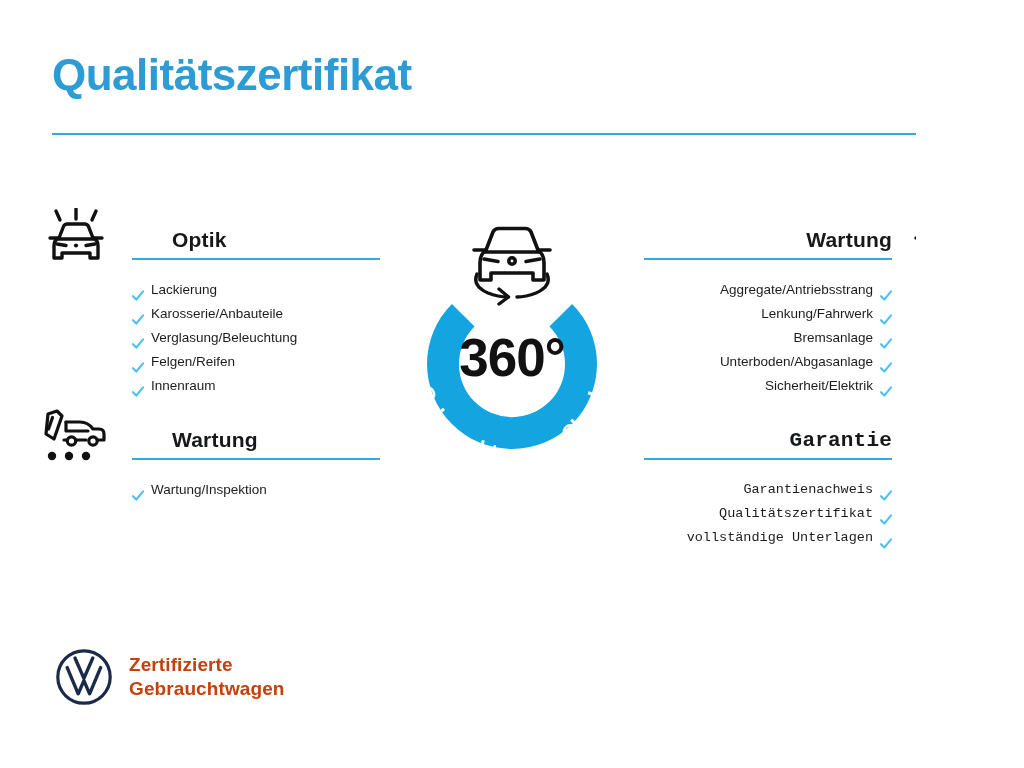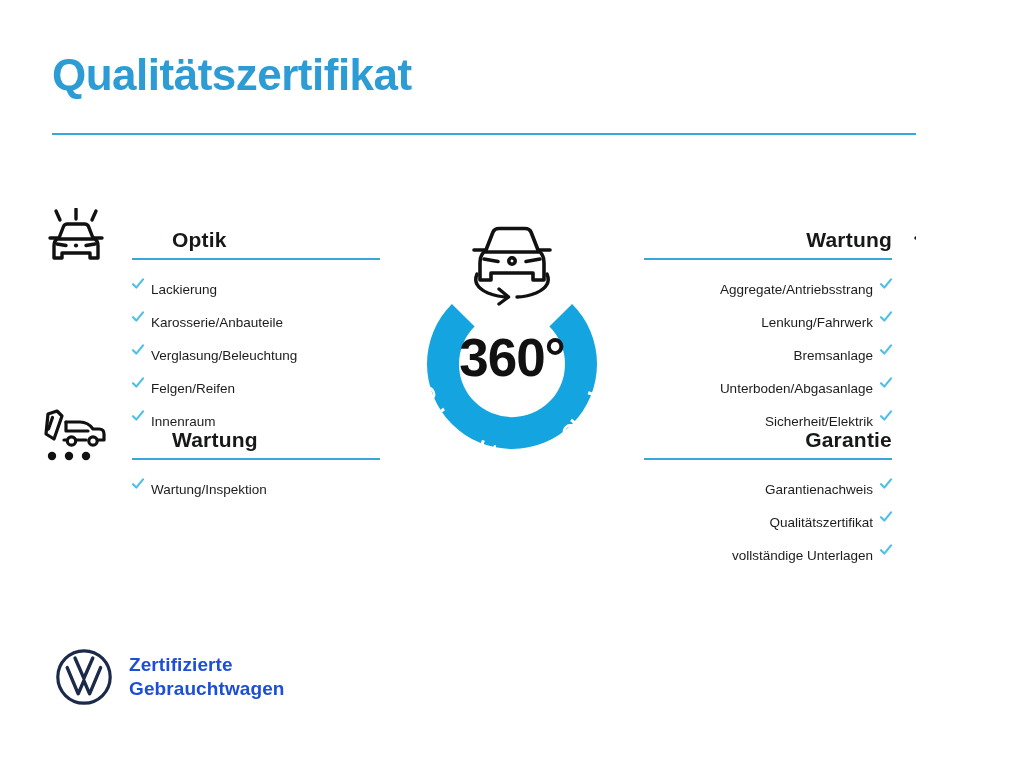--- a/index.html
+++ b/index.html
@@ -90,41 +90,40 @@
     list-style: none;
     margin: 10px 0 0 0;
     padding: 0;
   }
   .items li {
     font-size: 13.5px;
     line-height: 24px;
     color: #1c1c1c;
     white-space: nowrap;
     display: flex;
-    align-items: flex-start;
+    align-items: flex-end;
     gap: 7px;
-    margin-top: 9px;
   }
   .left .items  { padding-left: 92px; }
   .right .items { padding-right: 92px; justify-content: flex-end; }
   .right .items li { justify-content: flex-end; }
 
   .tick {
     flex: none;
     width: 12px;
     height: 12px;
     color: #4cc0ea;
   }
   .tick svg { display: block; }
 
   
   #block-optik    { top: 206px; }
   #block-wartung  { top: 406px; }
   #block-technik  { top: 206px; }
-  #block-garantie { top: 406px; }
+  #block-garantie { top: 406px; font-family: Liberation Mono, monospace; }
 
   
   #badge {
     position: absolute;
     left: 381px;
     top: 196px;
     width: 262px;
     height: 290px;
   }
   #badge svg { display: block; }
@@ -136,21 +135,21 @@
     top: 648px;
     display: flex;
     align-items: center;
     gap: 16px;
   }
   #vw-mark svg { display: block; }
   #footer-lines {
     font-size: 19px;
     font-weight: bold;
     line-height: 1.25;
-    color: #1d4ed8;
+    color: #c2410c;
     letter-spacing: 0.1px;
   }
 </style>
 </head>
 <body>
 
 <div id="page">
 
   <div id="page-title">Qualitätszertifikat</div>
   <div id="header-rule"></div>

